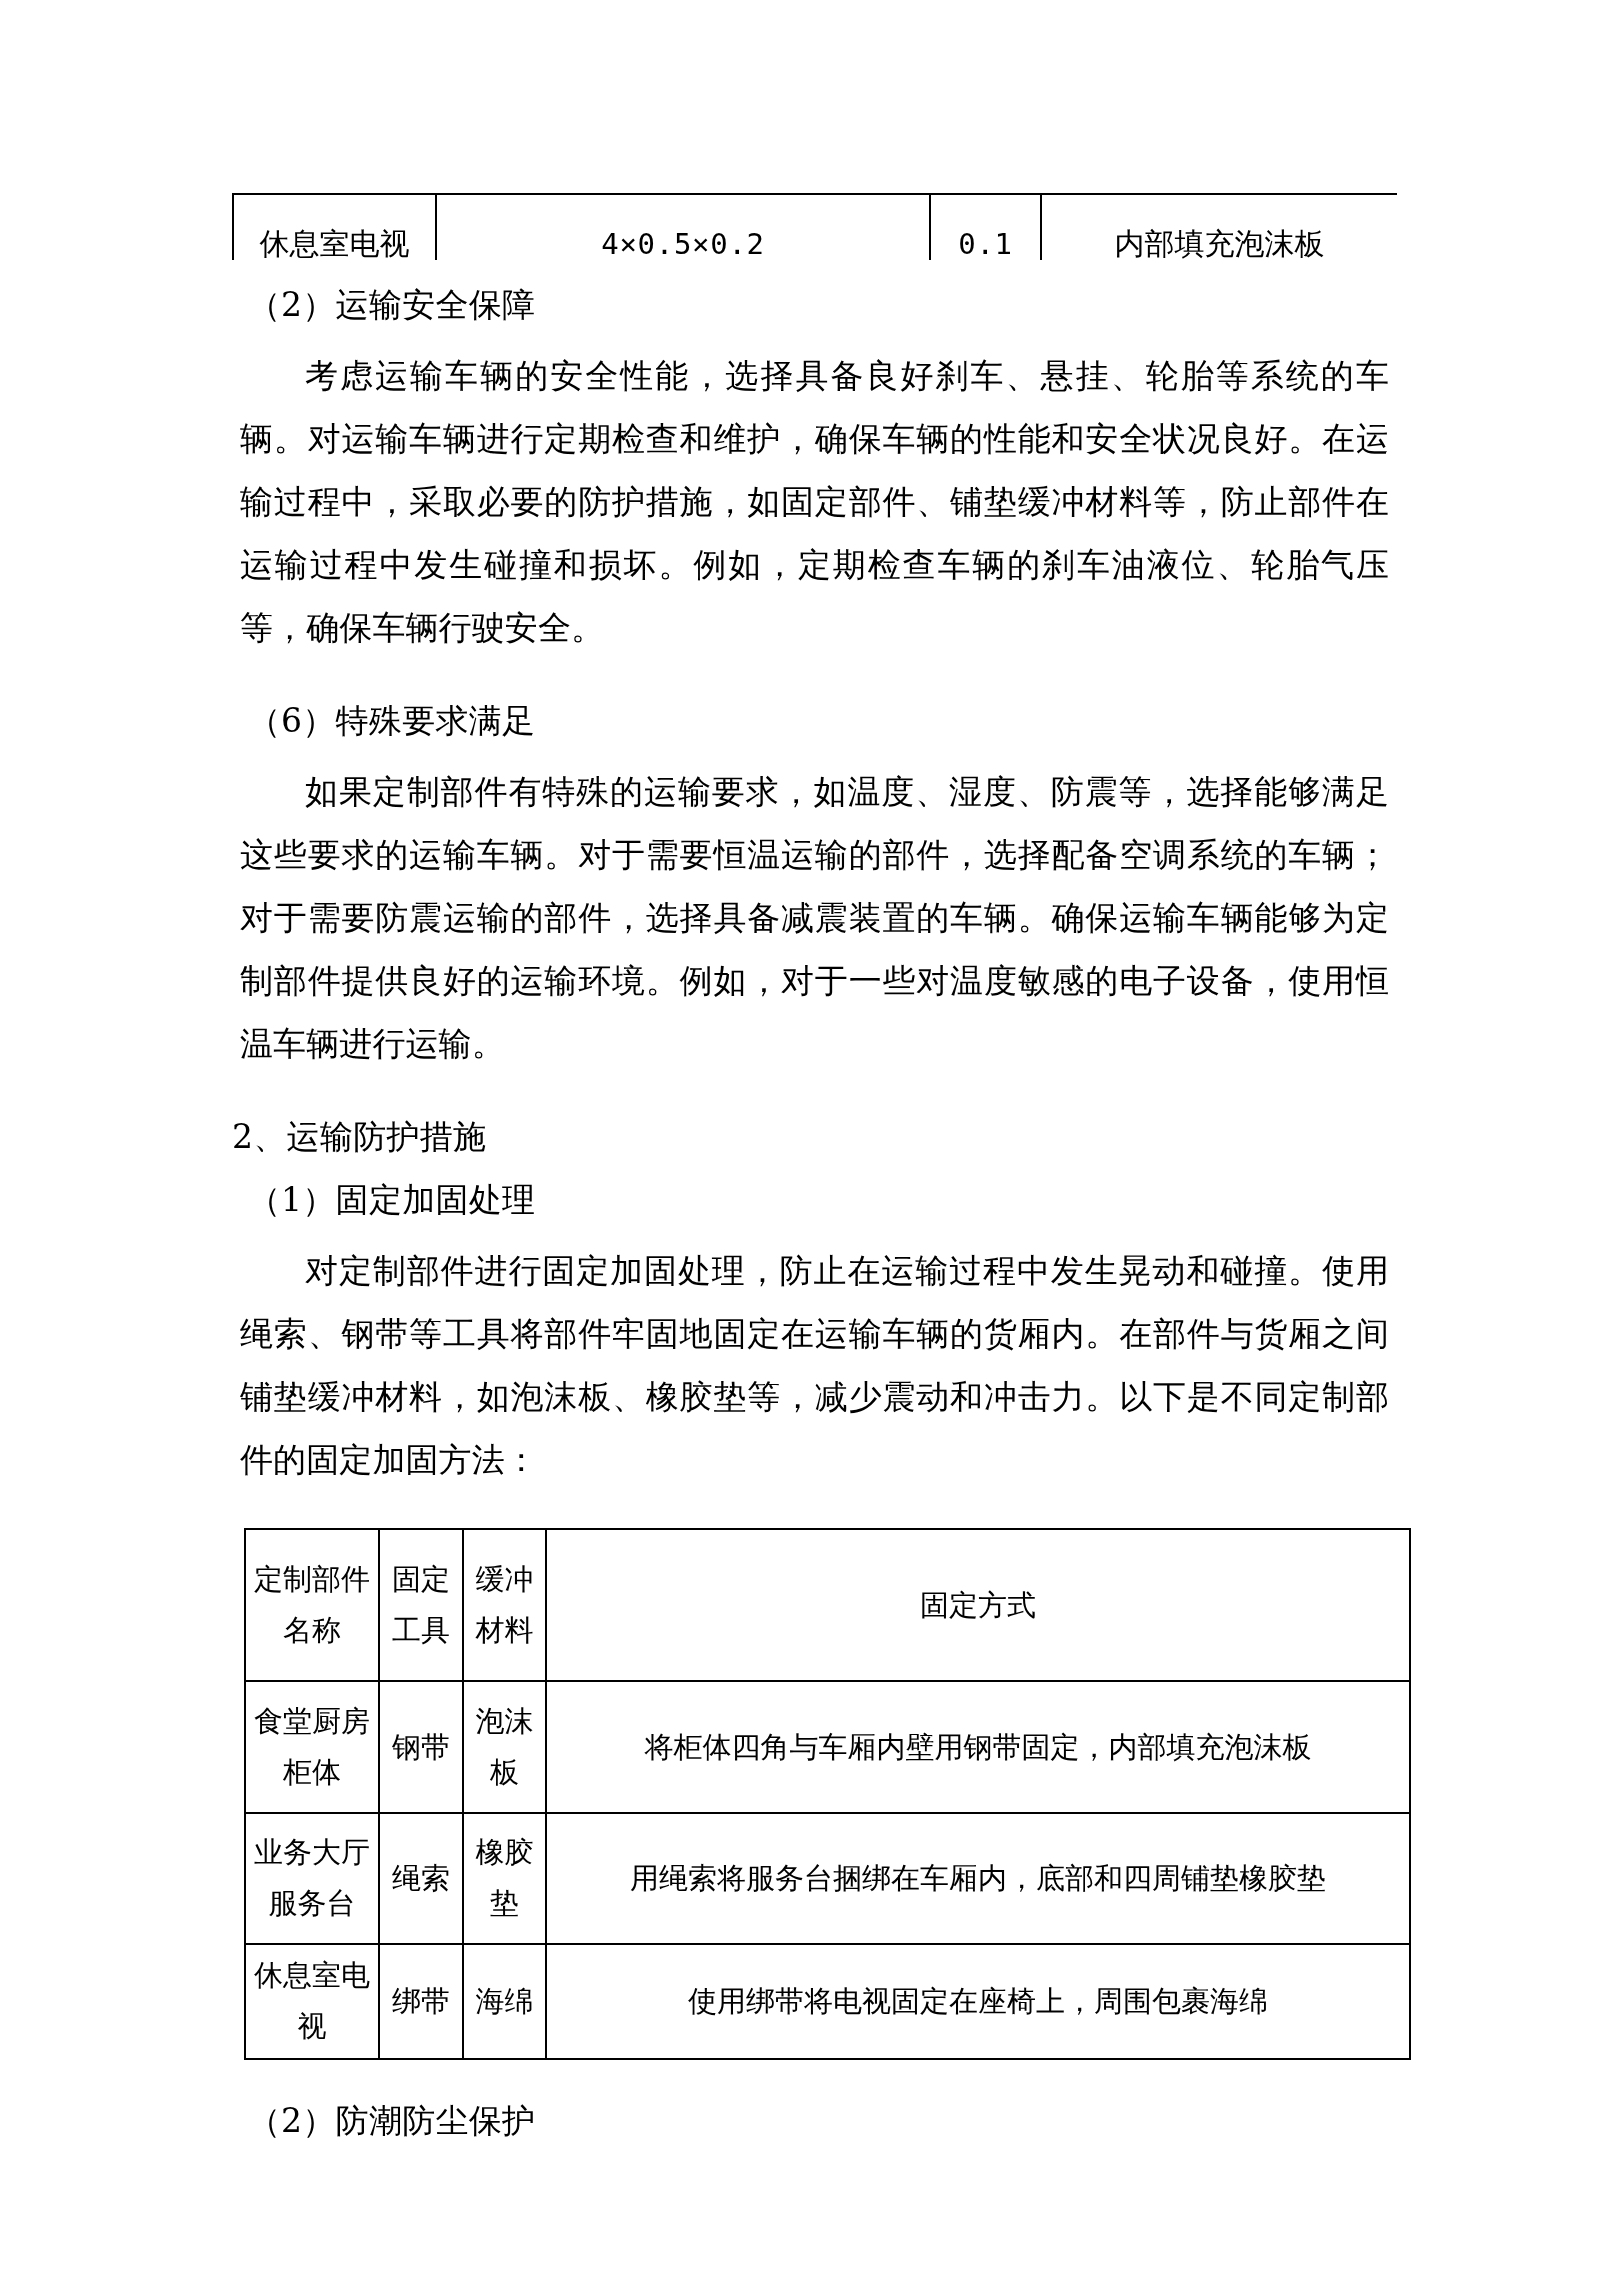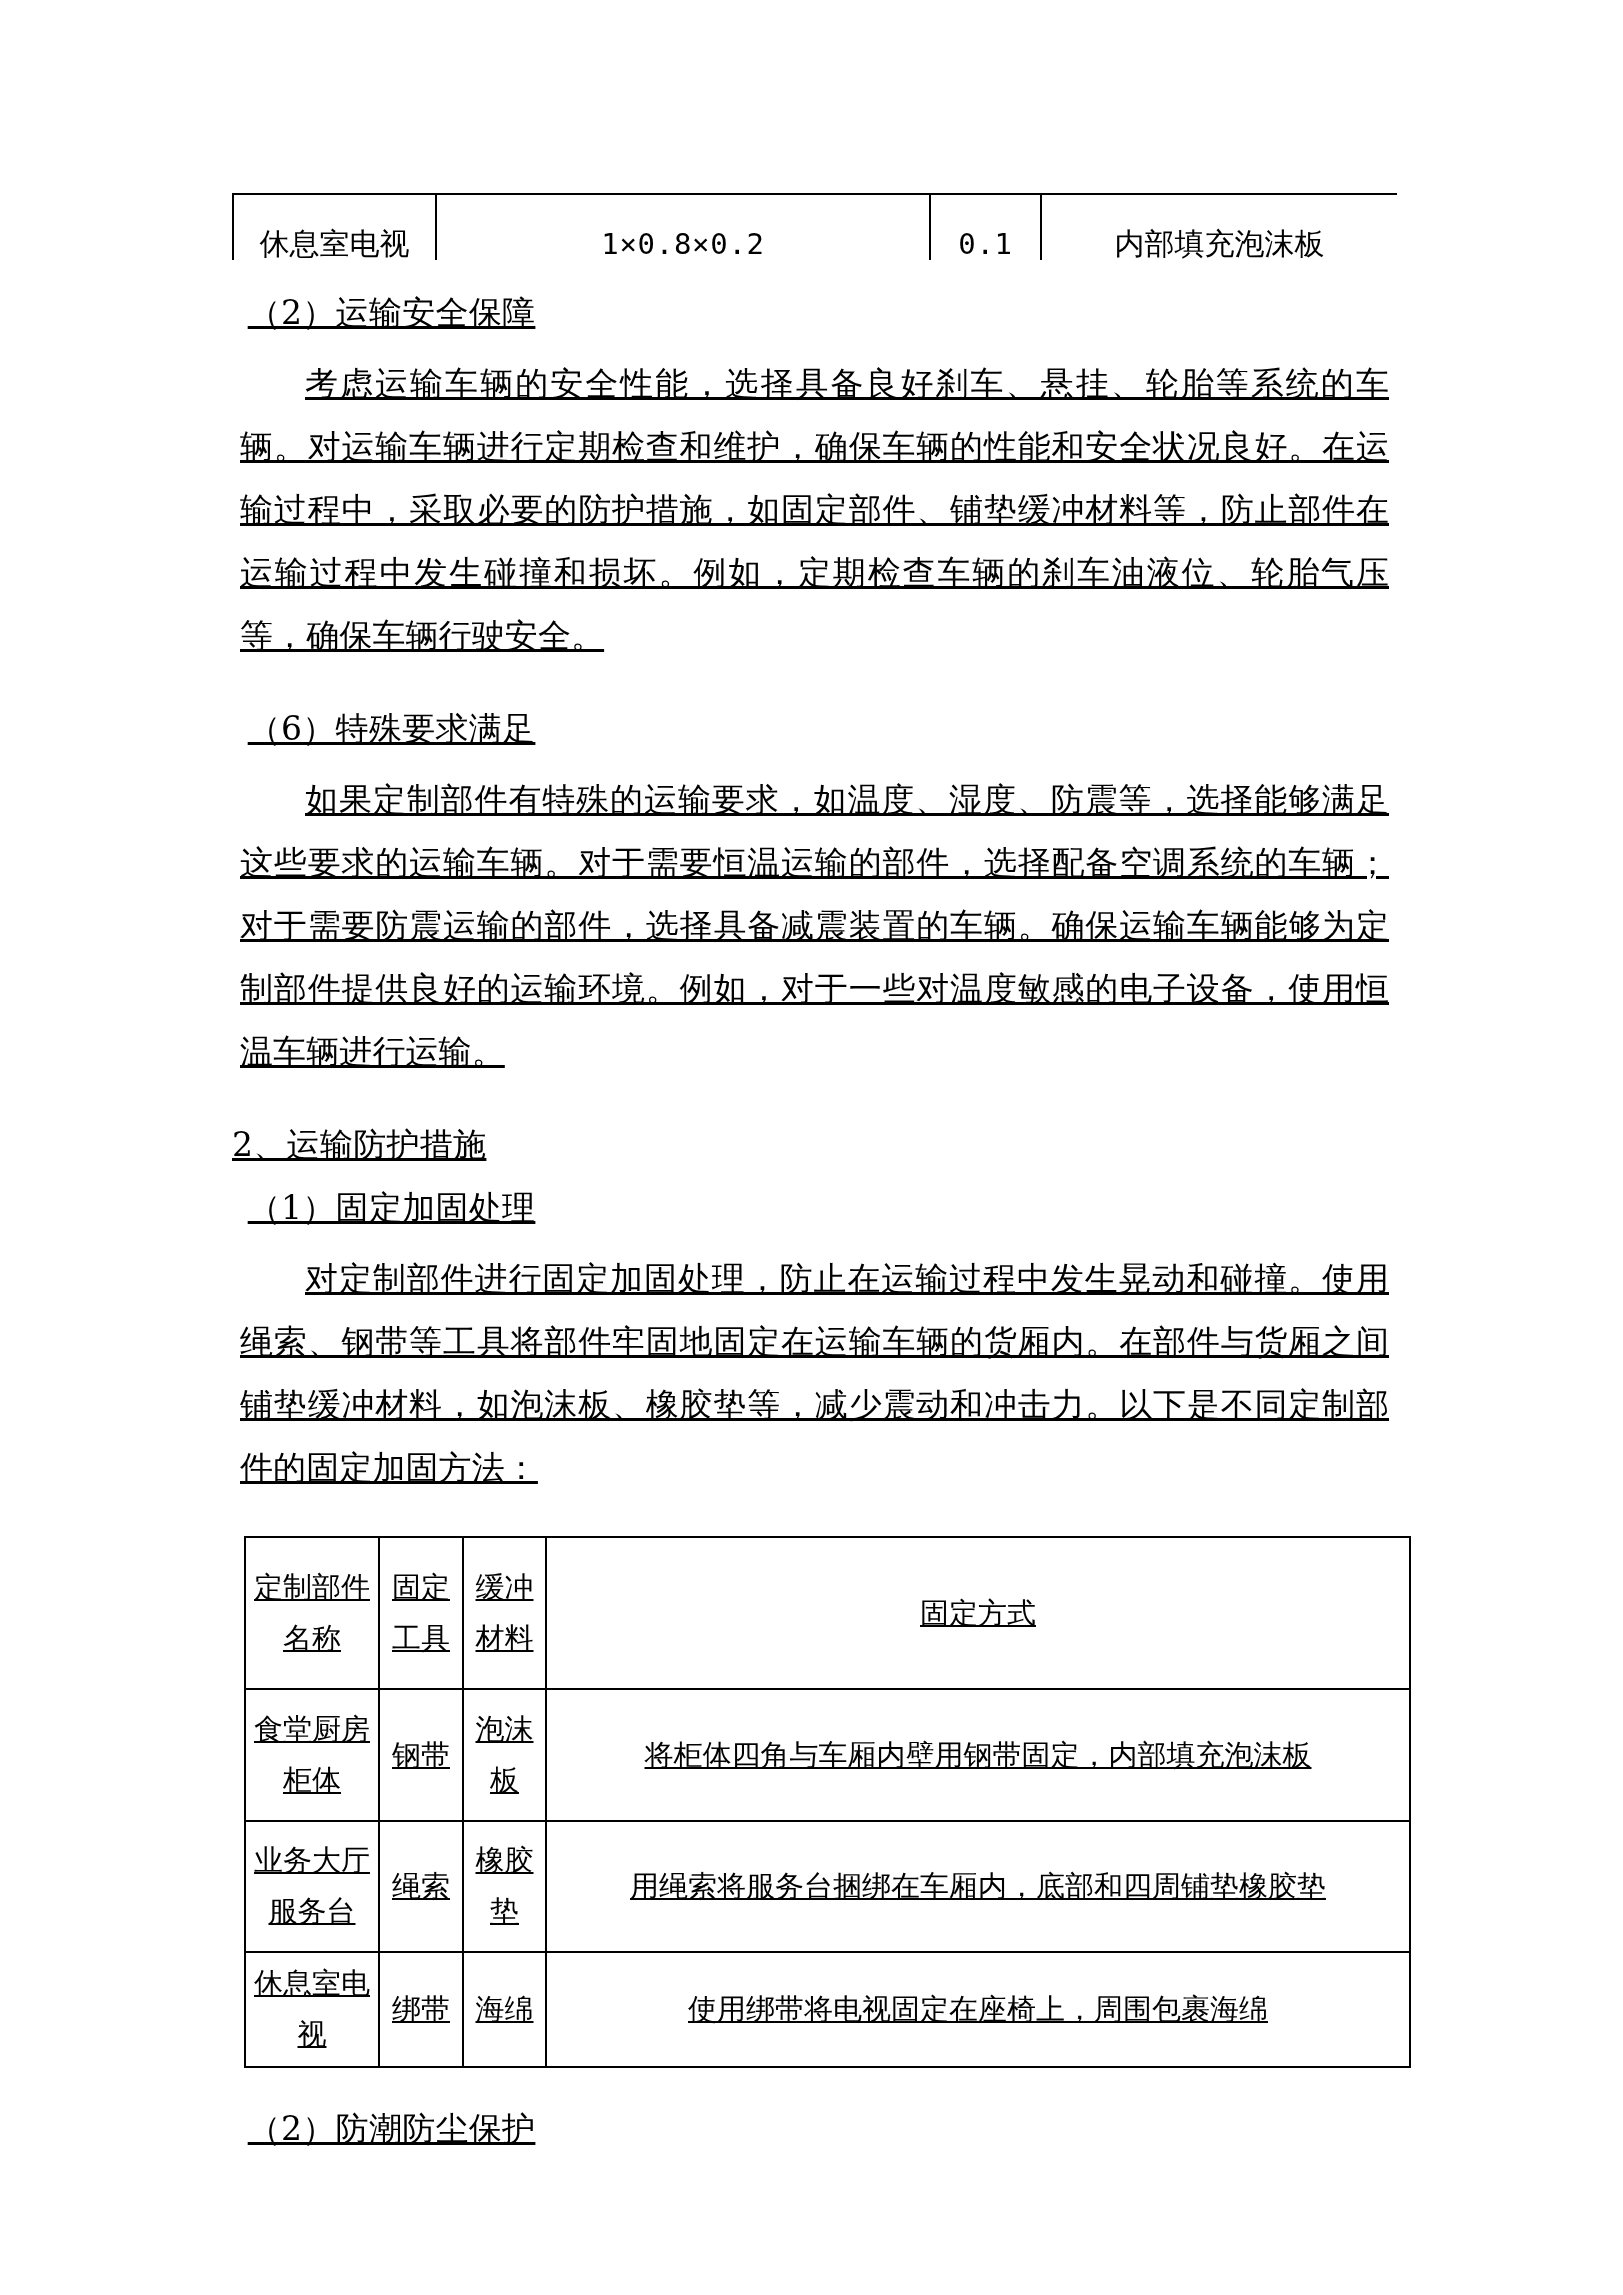--- a/index.html
+++ b/index.html
@@ -118,29 +118,29 @@
     <table class="table-top">
       <colgroup>
         <col style="width:203px">
         <col style="width:494px">
         <col style="width:111px">
         <col style="width:357px">
       </colgroup>
       <tbody>
         <tr>
           <td>休息室电视</td>
-          <td class="cell-mono">1×0.8×0.2</td>
+          <td class="cell-mono">4×0.5×0.2</td>
           <td class="cell-mono">0.1</td>
           <td>内部填充泡沫板</td>
         </tr>
       </tbody>
     </table>
   </div>
 
-  <div class="content" style="top: 268px; text-decoration: underline;">
+  <div class="content" style="top: 260px;">
 
     <div class="spacer-20"></div>
 
     <p class="heading indent1">（2）运输安全保障</p>
 
     <p class="para">考虑运输车辆的安全性能，选择具备良好刹车、悬挂、轮胎等系统的车辆。对运输车辆进行定期检查和维护，确保车辆的性能和安全状况良好。在运输过程中，采取必要的防护措施，如固定部件、铺垫缓冲材料等，防止部件在运输过程中发生碰撞和损坏。例如，定期检查车辆的刹车油液位、轮胎气压等，确保车辆行驶安全。</p>
 
     <div class="spacer-34"></div>
 
     <p class="heading indent1">（6）特殊要求满足</p>

